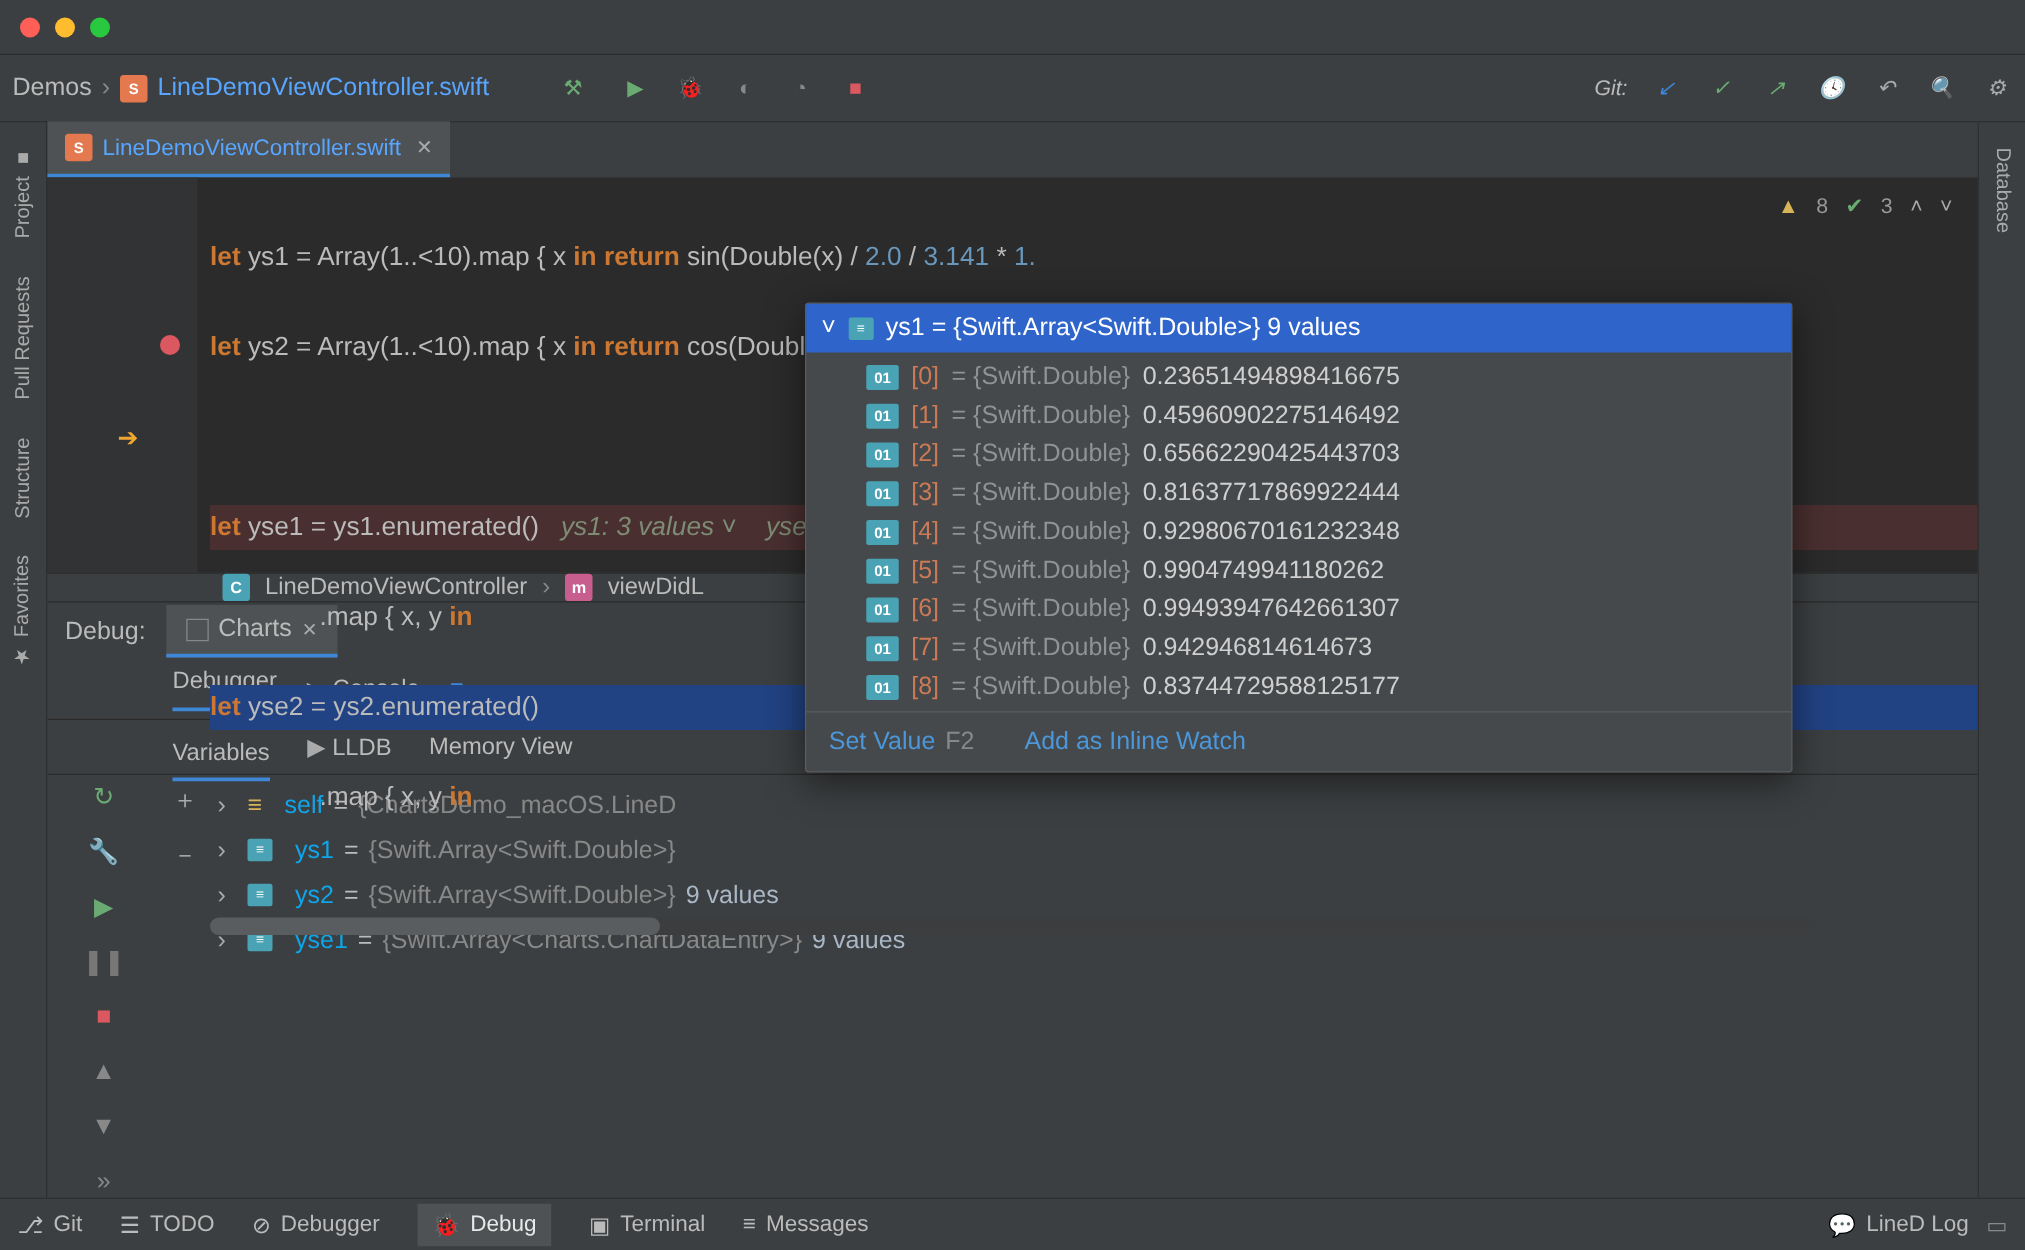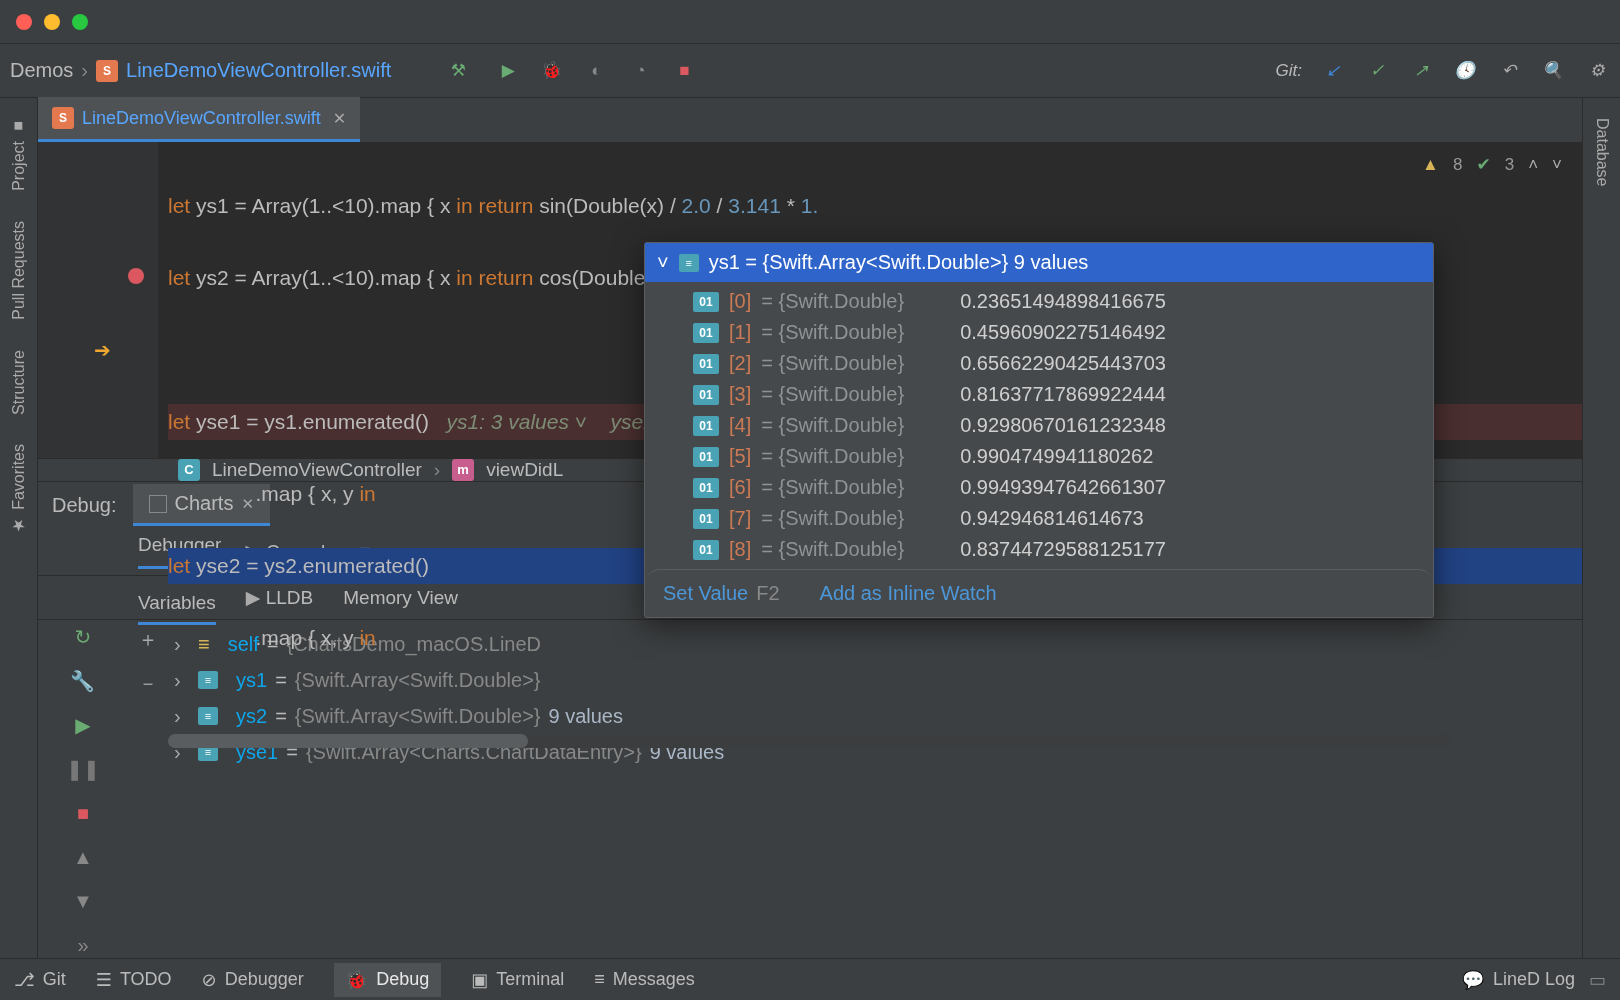--- a/index.html
+++ b/index.html
@@ -38,21 +38,21 @@
   
   
   .ed-tabs { height:44px; background:#3c3f41; display:flex; align-items:flex-end;}
   .ed-tab { display:flex; align-items:center; gap:8px; padding:10px 14px; background:#4e5254; color:#58a6ff; border-bottom:3px solid #3e86d6; font-size:18px;}
   .ed-tab .close{color:#aaa; font-size:16px; margin-left:4px;}
   
   
   .editor { background:#2b2b2b; font-family: "JetBrains Mono","SF Mono",Menlo,monospace; font-size:21px; position:relative; min-height:280px; padding-top:10px;}
   .gutter{position:absolute; left:0; top:0; bottom:0; width:120px; background:#313335;}
   .code{margin-left:130px; line-height:36px; white-space:pre;}
-  .kw{color:#cc7832;}
+  .kw{color:#cc7832;font-weight:bold;}
   .num{color:#6897bb;}
   .hint{color:#7d8c74; font-style:italic;}
   .cursor-line{background:#4a2f30;}
   .sel-line{background:#214283;}
   .inline-badge{position:absolute; right:20px; top:12px; display:flex; gap:14px; color:#999; font-size:17px; align-items:center;}
   .inline-badge .warn{color:#d6b457;}
   .inline-badge .ok{color:#6aab73;}
   .bp{position:absolute; left:90px; width:16px; height:16px; background:#db5860; border-radius:50%;}
   .arrow-cur{position:absolute; left:56px; color:#f0a732; font-size:20px;}
   .scroll-h{height:14px; background:#3b3d3f; margin:6px 130px 0 130px; border-radius:8px; position:relative;}
@@ -85,23 +85,23 @@
   .tree-ar{color:#aaa; width:16px;}
   .idx-badge{display:inline-flex; width:20px; height:18px; background:#4aa3b5; border-radius:2px; align-items:center; justify-content:center; font-size:11px; color:#fff;}
   
   
   .popup{position:absolute; left:606px; top:144px; width:790px; background:#46494b; border:1px solid #5a5d60; box-shadow:0 8px 30px rgba(0,0,0,0.5); border-radius:3px; font-family:"JetBrains Mono","SF Mono",Menlo,monospace; font-size:20px;}
   .popup-head{background:#2f65ca; color:#fff; padding:8px 12px; display:flex; align-items:center; gap:10px;}
   .popup-body{padding:4px 0;}
   .popup-row{padding:4px 12px 4px 48px; display:flex; gap:10px; align-items:center;}
   .pk{color:#cc7a55;}
   .pt{color:#8f9394;}
-  .pv{color:#cfcfcf;margin-left:46px;}
+  .pv{color:#cfcfcf;}
   .badge01{display:inline-flex; width:26px; height:20px; background:#4aa3b5; border-radius:2px; align-items:center; justify-content:center; font-size:12px; color:#fff; font-weight:600;}
-  .popup-foot{display:flex; gap:40px; padding:12px 18px; border-top:1px solid #5a5d60; font-family:-apple-system,sans-serif;border-radius:15px;}
+  .popup-foot{display:flex; gap:40px; padding:12px 18px; border-top:1px solid #5a5d60; font-family:-apple-system,sans-serif;}
   .popup-foot .lnk{color:#4b97d9; cursor:pointer;}
   .popup-foot .kb{color:#888; margin-left:8px;}
   
   
   .statusbar{height:42px; background:#3c3f41; border-top:1px solid #2b2b2b; display:flex; align-items:center; padding:0 14px; gap:30px; font-size:18px;}
   .statusbar .sb-item{display:flex; align-items:center; gap:8px; cursor:pointer; color:#bbb;}
   .statusbar .sb-item.active{background:#4e5254; padding:6px 12px; color:#e8e8e8;}
   .statusbar .sb-right{margin-left:auto; display:flex; align-items:center; gap:14px;}
   
   

